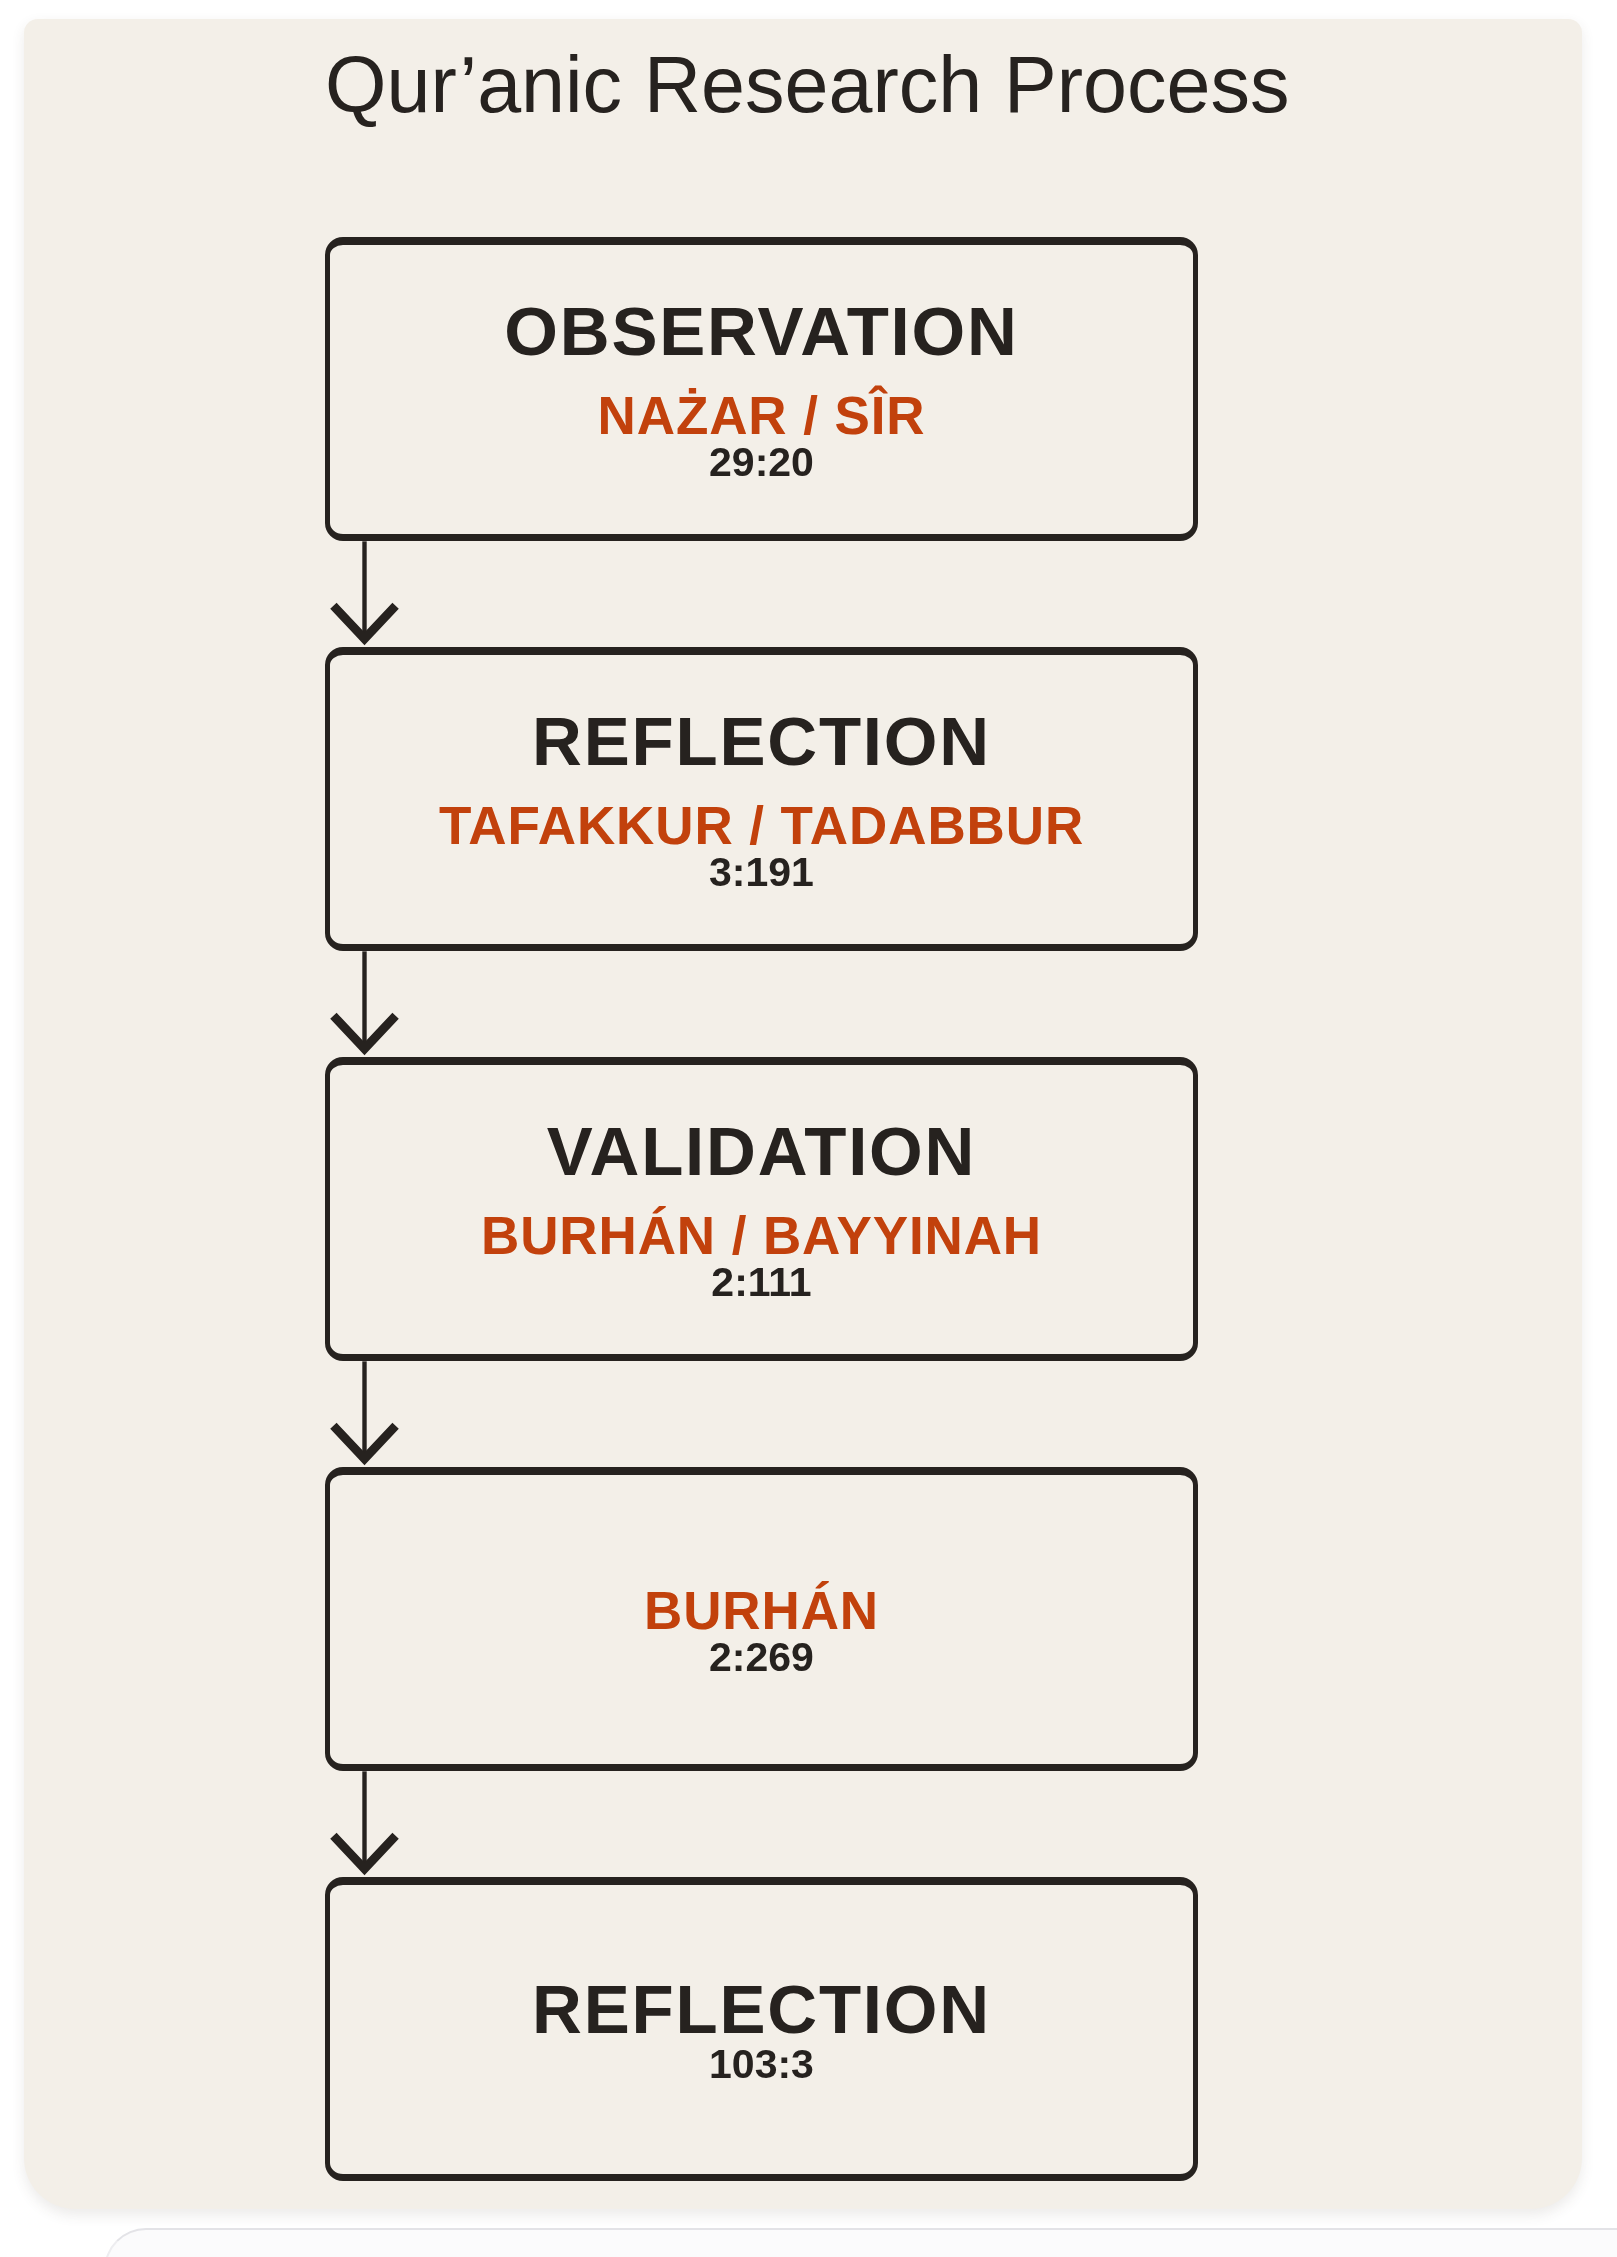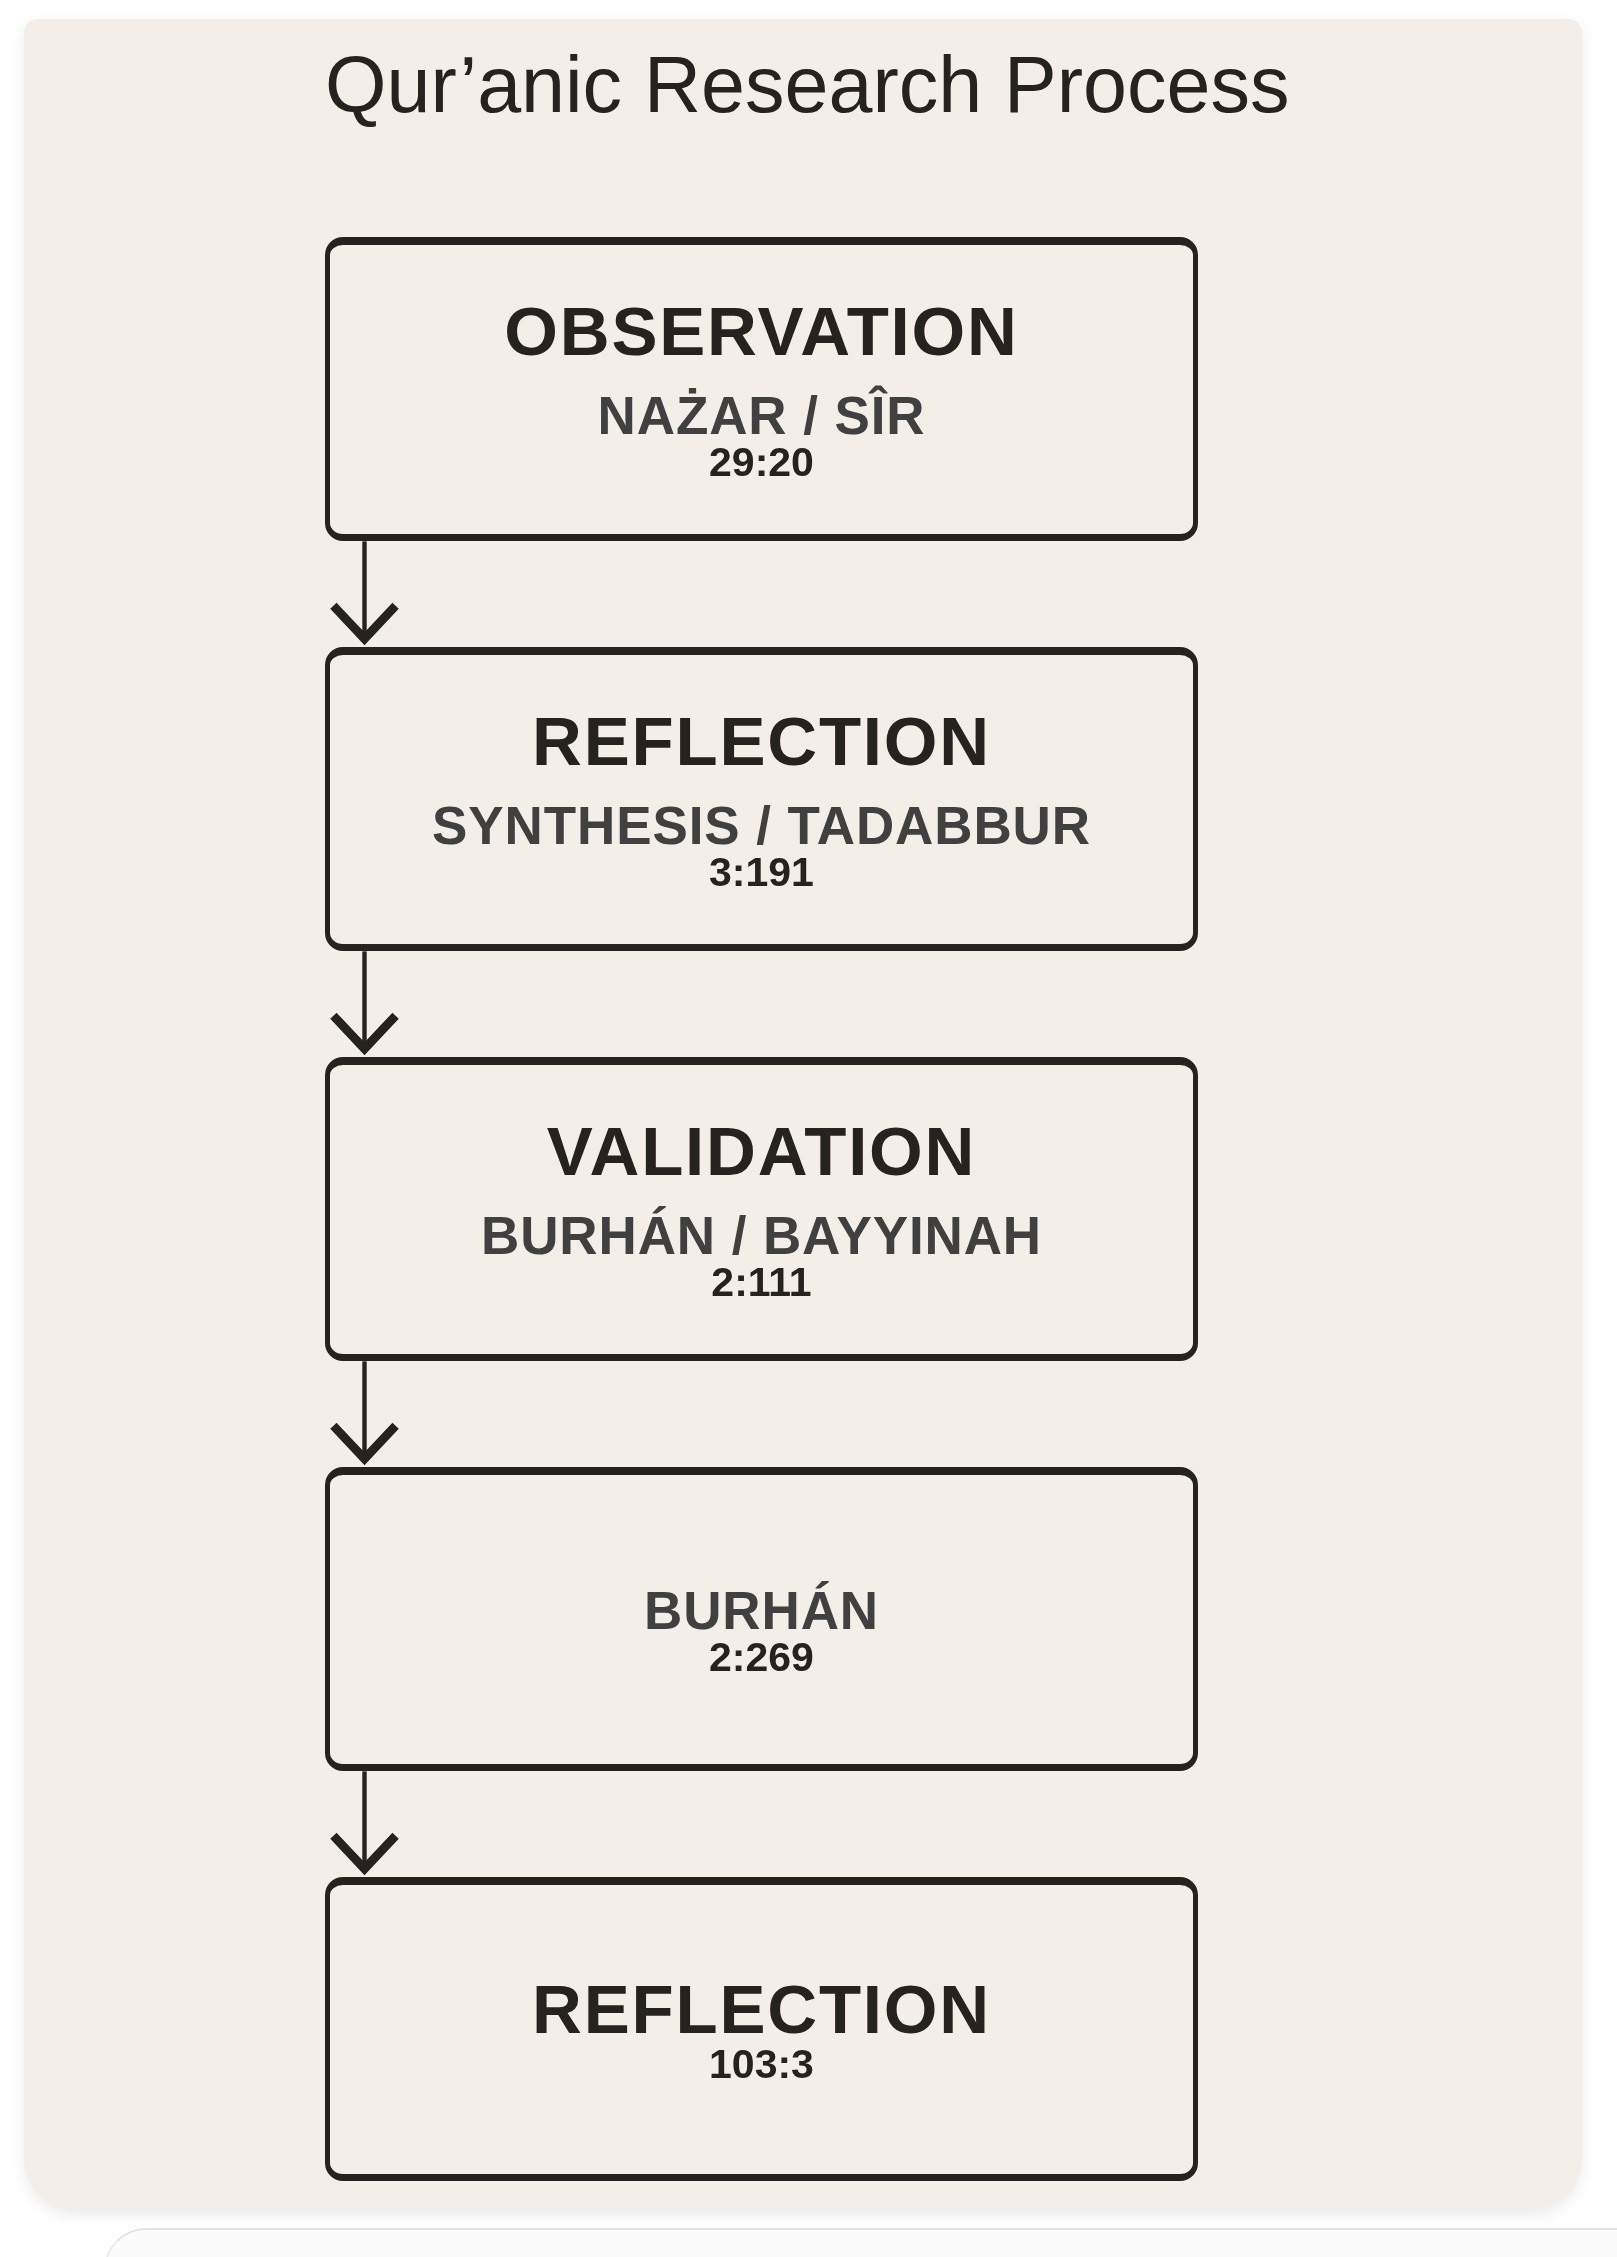--- a/index.html
+++ b/index.html
@@ -69,21 +69,21 @@
     letter-spacing: 1.8px;
     color: #26221f;
     line-height: 1;
     white-space: nowrap;
   }
   .step-terms {
     margin-top: 23px;
     font-size: 53px;
     font-weight: 700;
     letter-spacing: 0.9px;
-    color: #404040;
+    color: #c2410c;
     line-height: 1;
     white-space: nowrap;
   }
   .step-verse {
     font-size: 41px;
     font-weight: 700;
     color: #26221f;
     line-height: 1;
     white-space: nowrap;
   }
@@ -125,21 +125,21 @@
 
       <div class="arrow">
         <svg width="79" height="106" viewBox="0 0 90 120" aria-hidden="true">
           <line x1="45" y1="0" x2="45" y2="106" stroke="#26221f" stroke-width="5"></line>
           <polyline points="13,77 45,111 77,77" fill="none" stroke="#26221f" stroke-width="10" stroke-linecap="square"></polyline>
         </svg>
       </div>
 
       <div class="stepbox">
         <div class="step-label">REFLECTION</div>
-        <div class="step-terms">SYNTHESIS / TADABBUR</div>
+        <div class="step-terms">TAFAKKUR / TADABBUR</div>
         <div class="step-verse">3:191</div>
       </div>
 
       <div class="arrow">
         <svg width="79" height="106" viewBox="0 0 90 120" aria-hidden="true">
           <line x1="45" y1="0" x2="45" y2="106" stroke="#26221f" stroke-width="5"></line>
           <polyline points="13,77 45,111 77,77" fill="none" stroke="#26221f" stroke-width="10" stroke-linecap="square"></polyline>
         </svg>
       </div>
 

